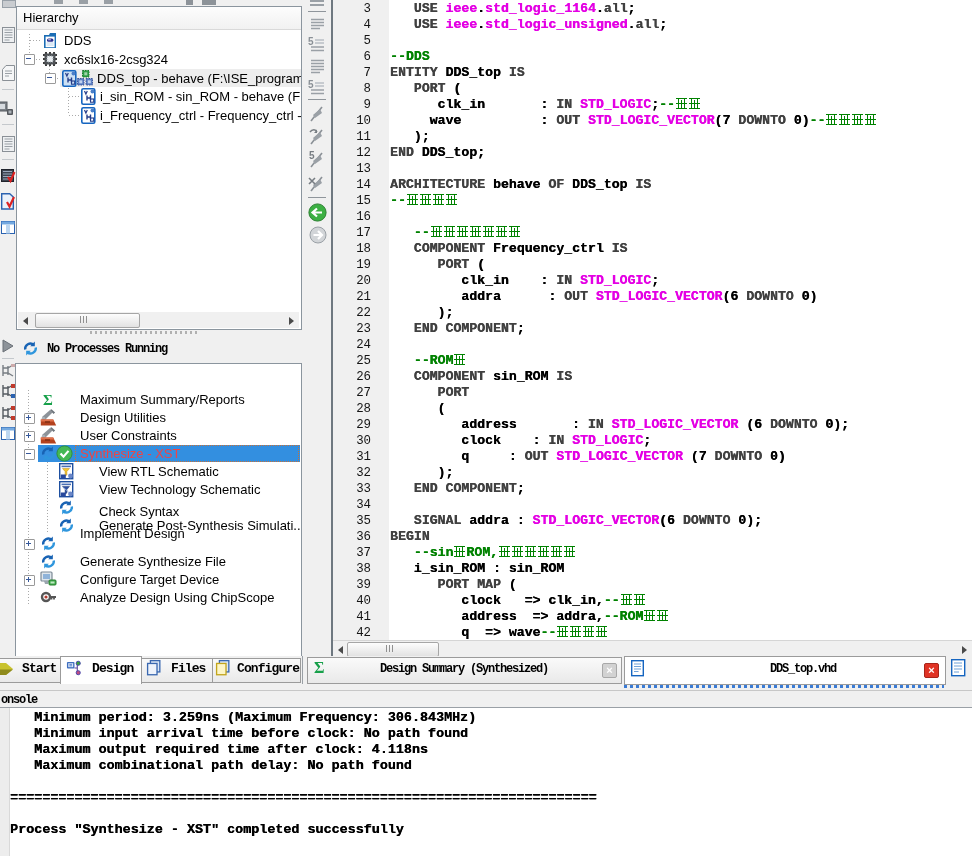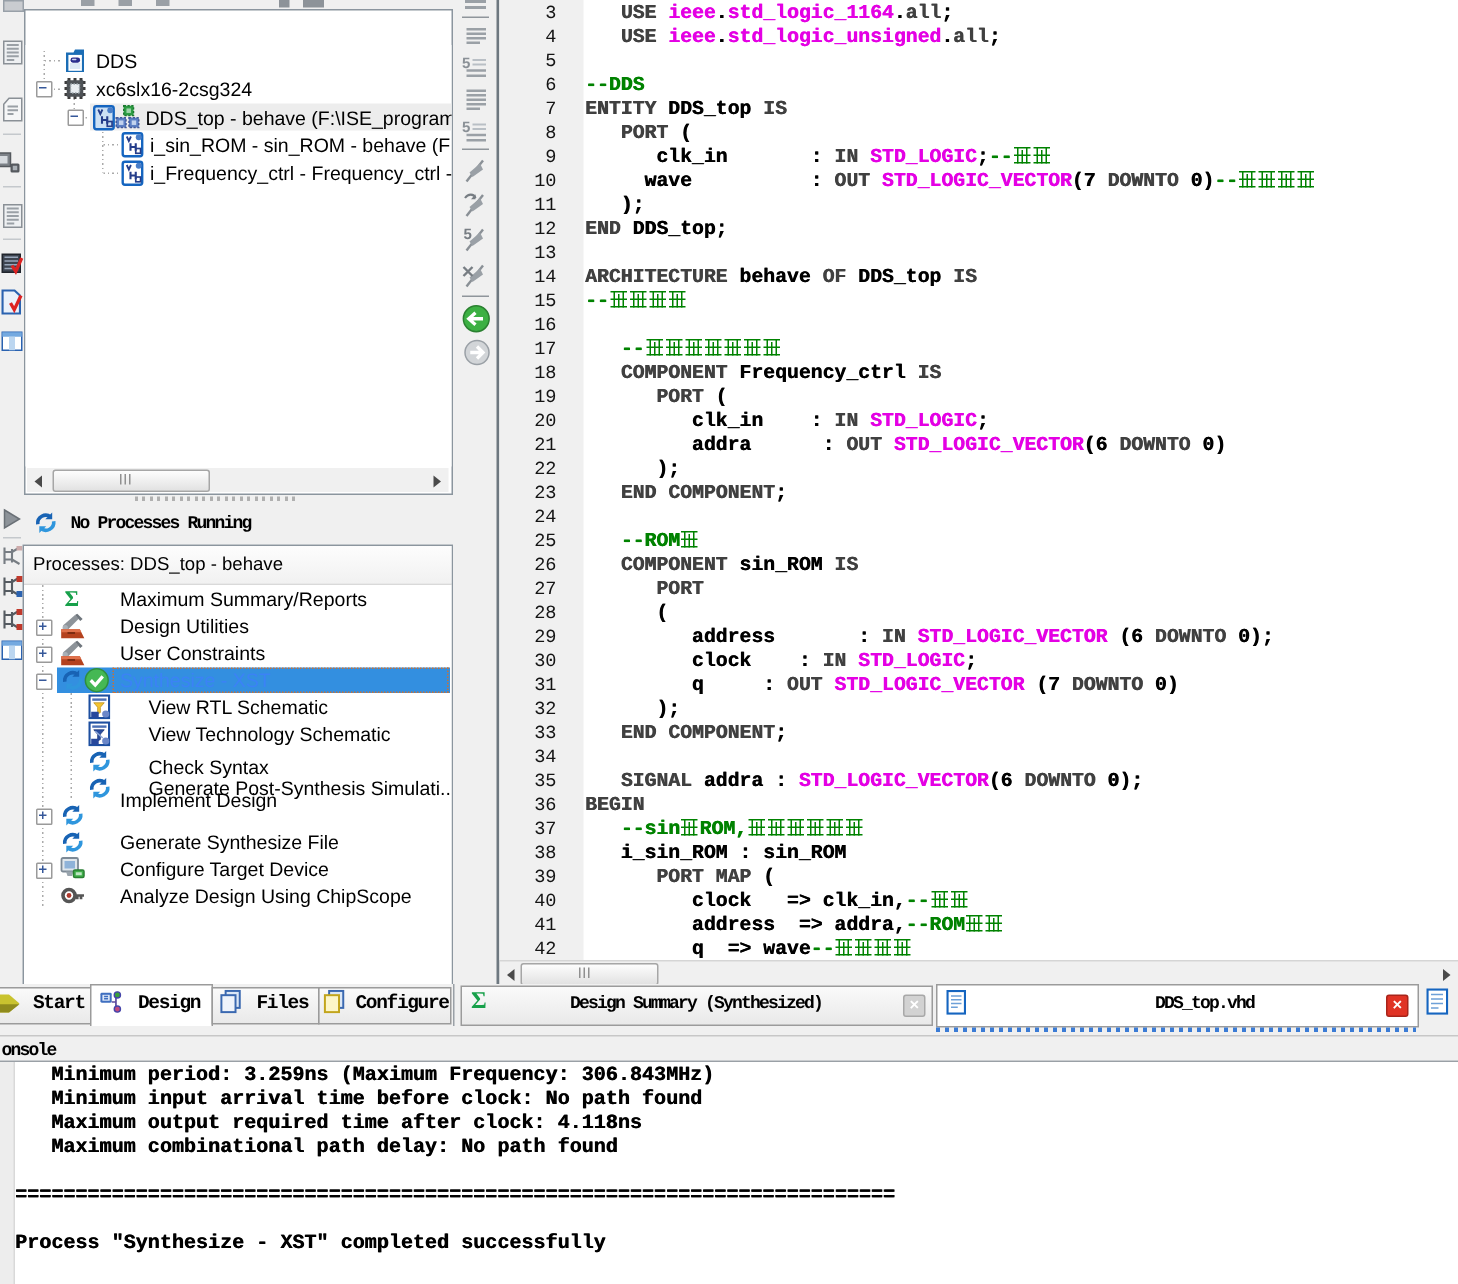--- a/index.html
+++ b/index.html
@@ -112,20 +112,21 @@
   <rect x="10" y="11" width="4.5" height="4" fill="#c0392b"></rect>
 </svg>
 
 <svg style="left:1px;top:427px" width="15" height="14" viewBox="0 0 15 14">
   <rect x="0.5" y="0.5" width="13" height="12" fill="#fff" stroke="#2a62b0"></rect>
   <rect x="0.5" y="0.5" width="13" height="3" fill="#74a9e0"></rect>
   <rect x="5" y="3.5" width="4" height="9" fill="#bcd6f0"></rect>
 </svg>
 
 <div class="ab panel" style="left:16px;top:6px;width:284px;height:322px">
+  <div class="phead" style="height:22px;line-height:22px;padding-left:6px;font-size:13px">Hierarchy</div>
   <div class="ab" style="left:0;top:23px;right:0;bottom:18px;background:#fff;overflow:hidden">
 
     <div class="ab" style="left:12px;top:4px;width:1px;height:26px;background:repeating-linear-gradient(#aaa 0 1px,transparent 1px 3px)"></div>
     <div class="ab" style="left:32px;top:36px;width:1px;height:8px;background:repeating-linear-gradient(#aaa 0 1px,transparent 1px 3px)"></div>
     <div class="ab" style="left:51px;top:55px;width:1px;height:30px;background:repeating-linear-gradient(#aaa 0 1px,transparent 1px 3px)"></div>
     <div class="ab" style="left:13px;top:10px;width:10px;height:1px;background:repeating-linear-gradient(90deg,#aaa 0 1px,transparent 1px 3px)"></div>
     <div class="ab" style="left:19px;top:29px;width:6px;height:1px;background:repeating-linear-gradient(90deg,#aaa 0 1px,transparent 1px 3px)"></div>
     <div class="ab" style="left:40px;top:48px;width:5px;height:1px;background:repeating-linear-gradient(90deg,#aaa 0 1px,transparent 1px 3px)"></div>
     <div class="ab" style="left:52px;top:66px;width:10px;height:1px;background:repeating-linear-gradient(90deg,#aaa 0 1px,transparent 1px 3px)"></div>
     <div class="ab" style="left:52px;top:85px;width:10px;height:1px;background:repeating-linear-gradient(90deg,#aaa 0 1px,transparent 1px 3px)"></div>
@@ -218,21 +219,20 @@
 
 <svg style="left:23px;top:341px" width="15" height="15" viewBox="0 0 15 15">
   <path d="M2.2 8.5a5.3 5.3 0 0 1 8.6-4.8" fill="none" stroke="#1863b4" stroke-width="2.4"></path>
   <path d="M11.8 0.6v4.6h-4.6z" fill="#1863b4"></path>
   <path d="M12.8 6.5a5.3 5.3 0 0 1-8.6 4.8" fill="none" stroke="#2f96dd" stroke-width="2.4"></path>
   <path d="M3.2 14.4V9.8h4.6z" fill="#2f96dd"></path>
 </svg>
 <div class="ab bmp" style="left:47px;top:342px">No Processes Running</div>
 
 <div class="ab panel" style="left:15px;top:363px;width:285px;height:292px">
-  <div class="phead" style="height:25px;line-height:25px;padding-left:6px;font-size:12.4px">Processes: DDS_top - behave</div>
   <div class="ab" style="left:0;top:26px;right:0;bottom:0;background:#fff;overflow:hidden">
 
   <div class="ab" style="left:12px;top:0;width:1px;height:216px;background:repeating-linear-gradient(#aaa 0 1px,transparent 1px 3px)"></div>
   <div class="ab" style="left:31px;top:72px;width:1px;height:72px;background:repeating-linear-gradient(#aaa 0 1px,transparent 1px 3px)"></div>
 
   <div class="ab" style="left:27px;top:2px;width:14px;height:15px;color:#17a04a;font-weight:bold;font-size:15px;font-family:'Liberation Serif',serif">Σ</div>
   <div class="ab sans" style="left:64px;top:2px">Maximum Summary/Reports</div>
 
   <div class="ab exp plus" style="left:8px;top:23px">
         <i></i>
@@ -270,21 +270,21 @@
     <path d="M2.2 8.5a5.3 5.3 0 0 1 8.6-4.8" fill="none" stroke="#1863b4" stroke-width="2.4"></path>
     <path d="M11.8 0.6v4.6h-4.6z" fill="#1863b4"></path>
     <path d="M12.8 6.5a5.3 5.3 0 0 1-8.6 4.8" fill="none" stroke="#2f96dd" stroke-width="2.4"></path>
     <path d="M3.2 14.4V9.8h4.6z" fill="#2f96dd"></path>
   </svg>
   <svg style="left:40px;top:55px" width="17" height="17" viewBox="0 0 17 17">
     <circle cx="8.5" cy="8.5" r="7.6" fill="#45b854" stroke="#2f8f3e"></circle>
     <path d="M4.5 8.5l3 3.2 5-5.8" stroke="#fff" stroke-width="2.2" fill="none"></path>
   </svg>
   <div class="ab" style="left:59px;top:55px;right:2px;height:15px;border:1px dotted #c87137"></div>
-  <div class="ab sans" style="left:64px;top:56px;color:#3b82f6">Synthesize - XST</div>
+  <div class="ab sans" style="left:64px;top:56px;color:#ef4444">Synthesize - XST</div>
 
   <svg style="left:43px;top:73px" width="16" height="17" viewBox="0 0 16 17">
     <rect x="0.7" y="0.7" width="13" height="15" fill="#fff" stroke="#1d4fa0" stroke-width="1.4"></rect>
     <rect x="2.5" y="2.6" width="9.5" height="1.6" fill="#4a6fb5"></rect>
     <path d="M3.5 5.5h7l-2.6 3v3.5l-1.8 1v-4.5z" fill="#f4c430" stroke="#b98e1a" stroke-width="0.5"></path>
     <rect x="1.8" y="11.5" width="5" height="4" fill="#27489c"></rect>
     <circle cx="11.5" cy="13" r="2.4" fill="#6b87c8"></circle>
   </svg>
   <div class="ab sans" style="left:83px;top:74px">View RTL Schematic</div>
 

